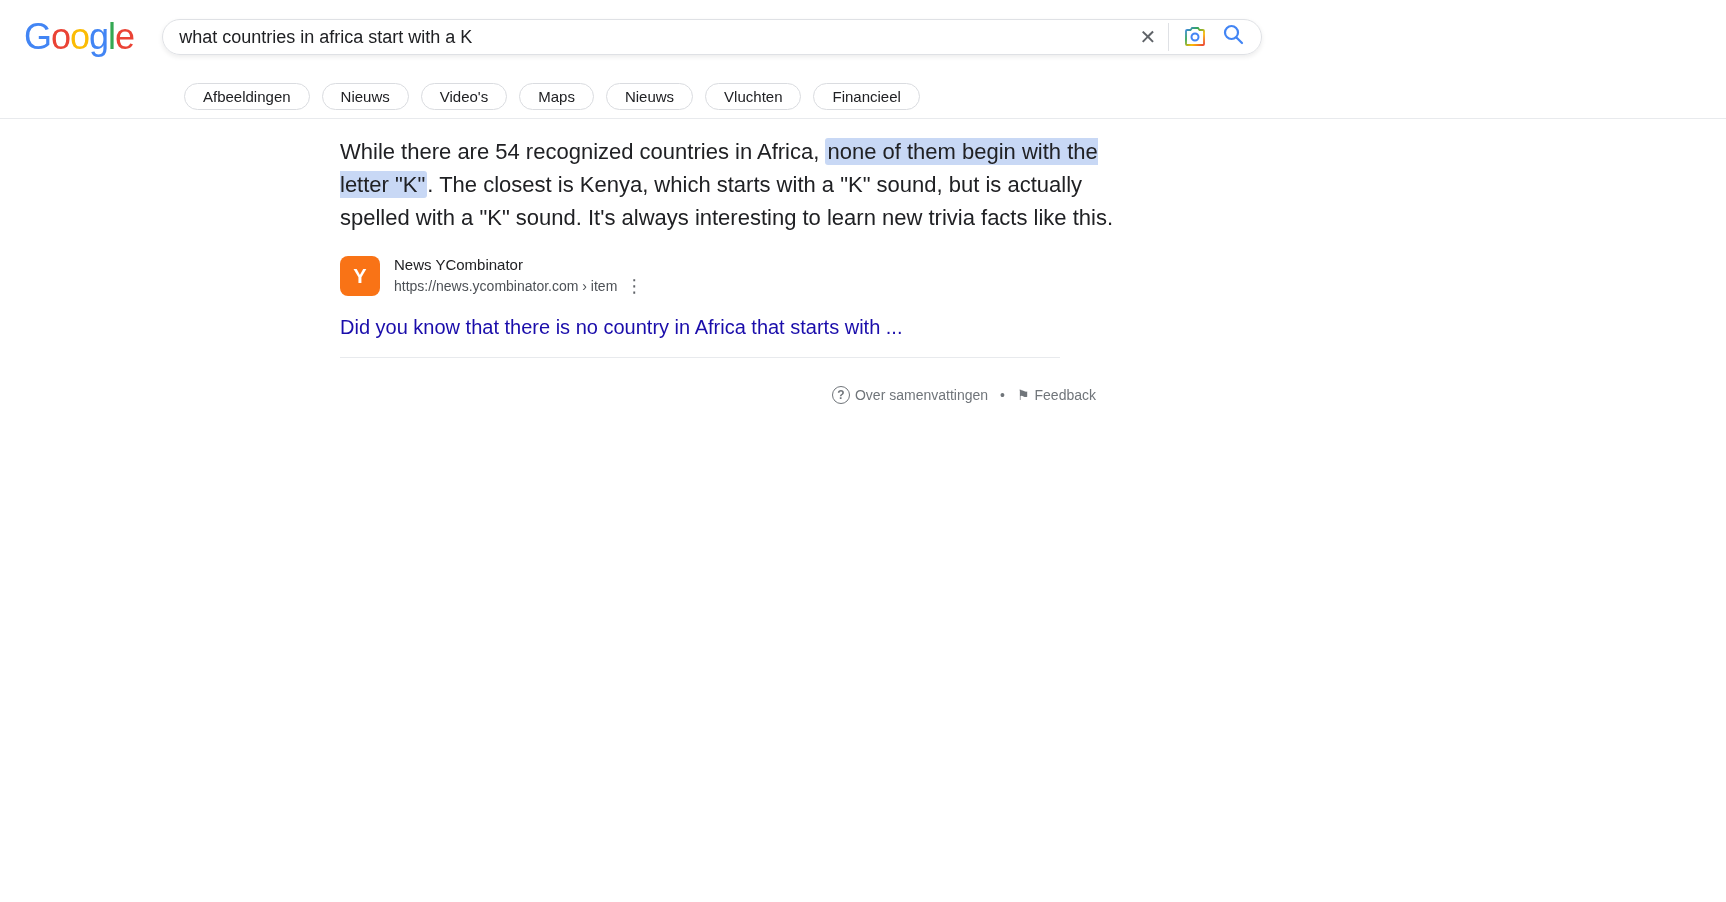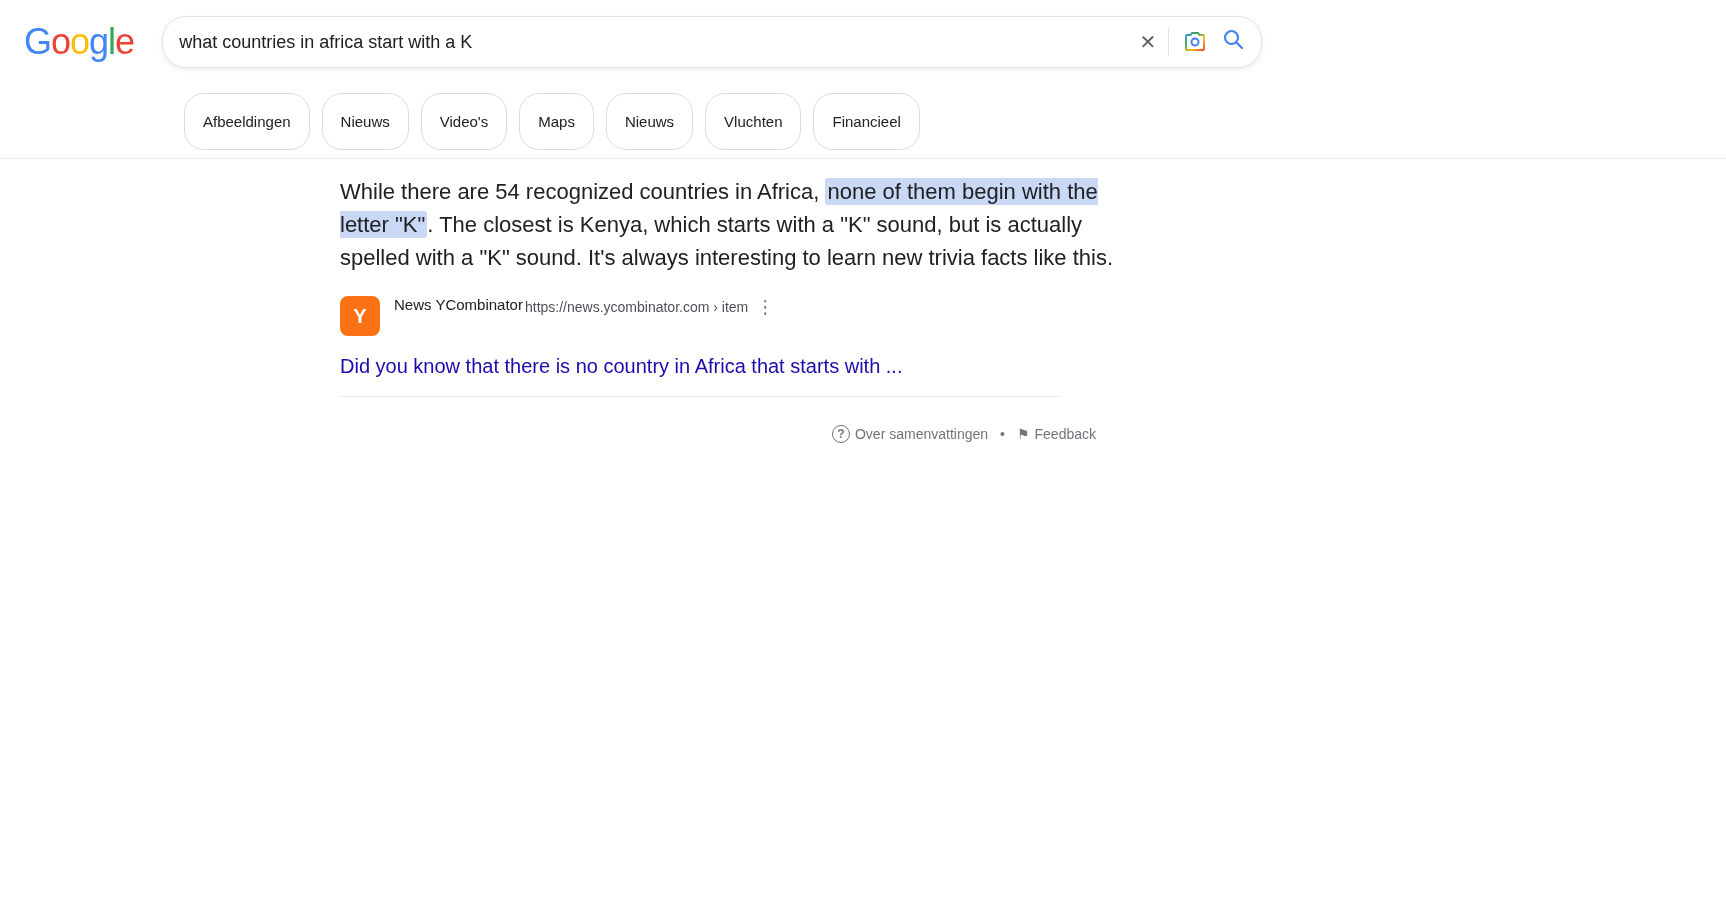--- a/index.html
+++ b/index.html
@@ -36,21 +36,21 @@
     .g-green { color: #34A853; }
 
     .search-bar-container {
       flex: 1;
       max-width: 1100px;
       display: flex;
       align-items: center;
       border: 1px solid #dfe1e5;
       border-radius: 24px;
       padding: 10px 16px;
-      height: 52px;
+      height: 36px;
       box-shadow: 0 2px 5px rgba(0,0,0,0.08);
       gap: 17px;
       justify-content: flex-end;
     }
 
     .search-input {
       flex: 1;
       border: none;
       outline: none;
       font-size: 18px;
@@ -103,21 +103,21 @@
       align-items: center;
       padding: 8px 0 0 180px;
       gap: 4px;
       border-bottom: 1px solid #e8eaed;
       padding-bottom: 0;
     }
 
     .nav-tab {
       display: flex;
       align-items: center;
-      padding: 19px 18px;
+      padding: 4px 18px;
       border: 1px solid #dadce0;
       border-radius: 20px;
       margin: 0 4px 8px 4px;
       font-size: 15px;
       cursor: pointer;
       color: #202124;
       background: #fff;
       white-space: nowrap;
       user-select: none;
     }
@@ -167,21 +167,21 @@
       align-items: center;
       justify-content: center;
       color: #fff;
       font-size: 20px;
       font-weight: bold;
       flex-shrink: 0;
     }
 
     .source-info {
       display: flex;
-      flex-direction: row;
+      flex-direction: column;
       gap: 2px;
     }
 
     .source-name {
       font-size: 15px;
       color: #202124;
       font-weight: 500;
     }
 
     .source-url-row {

